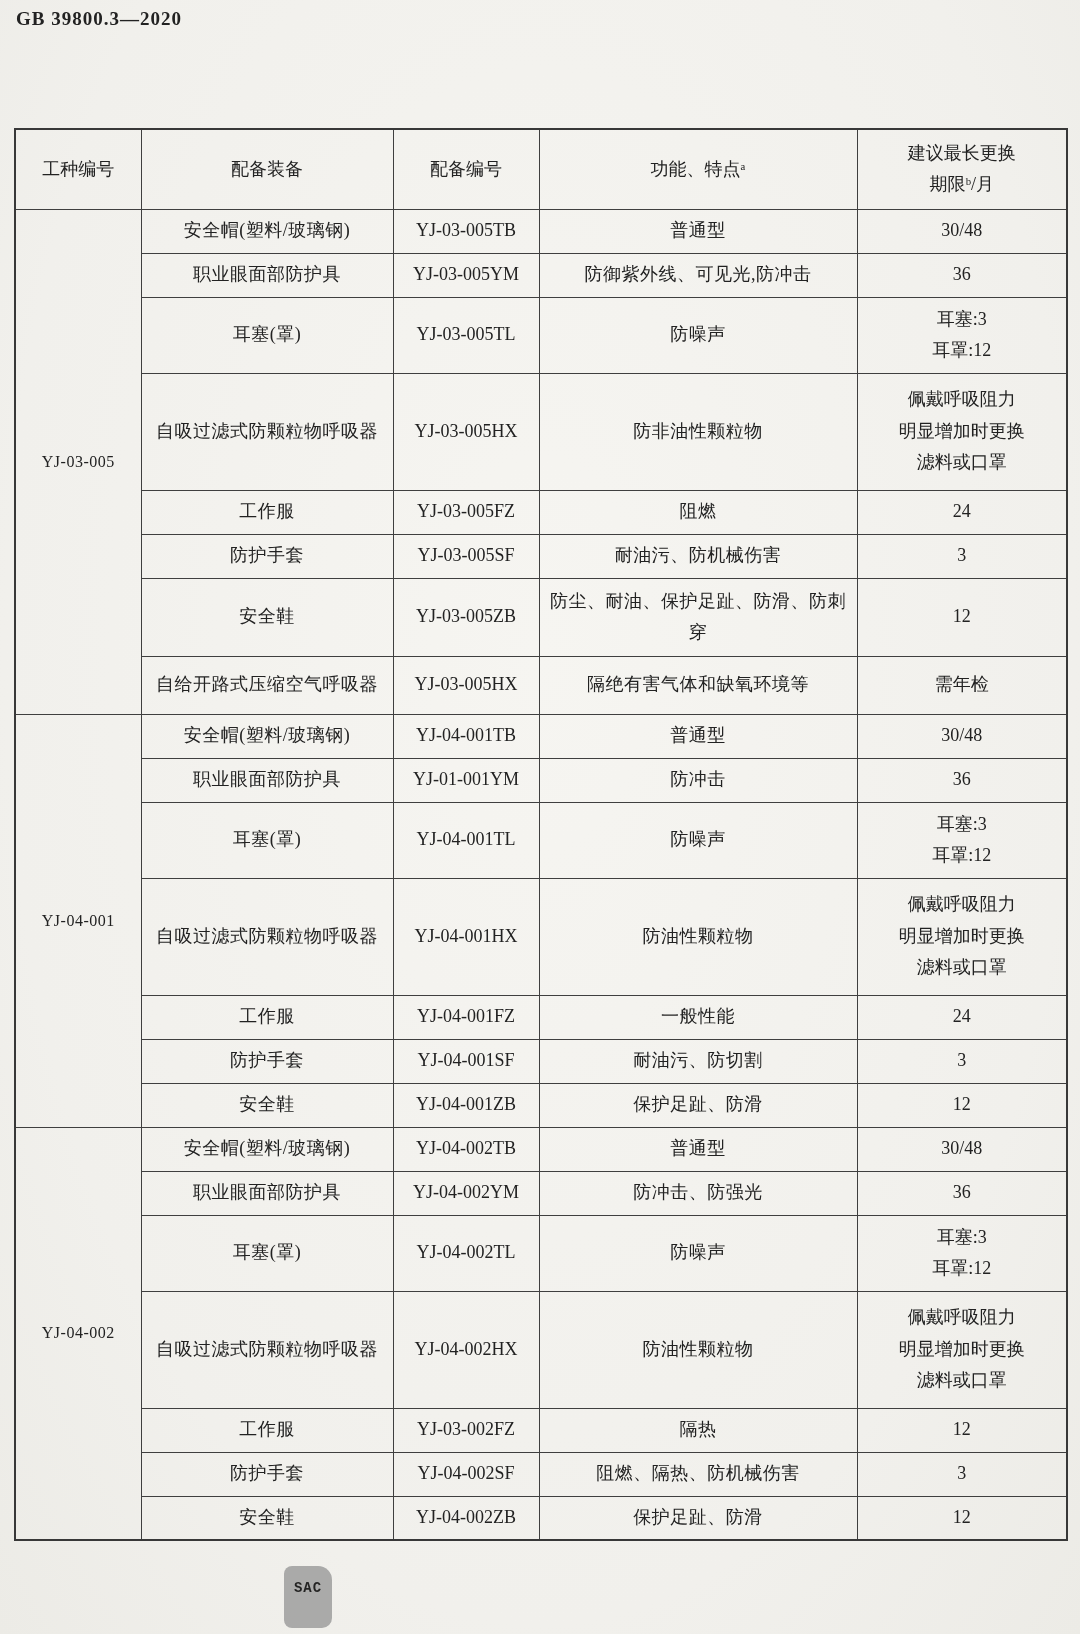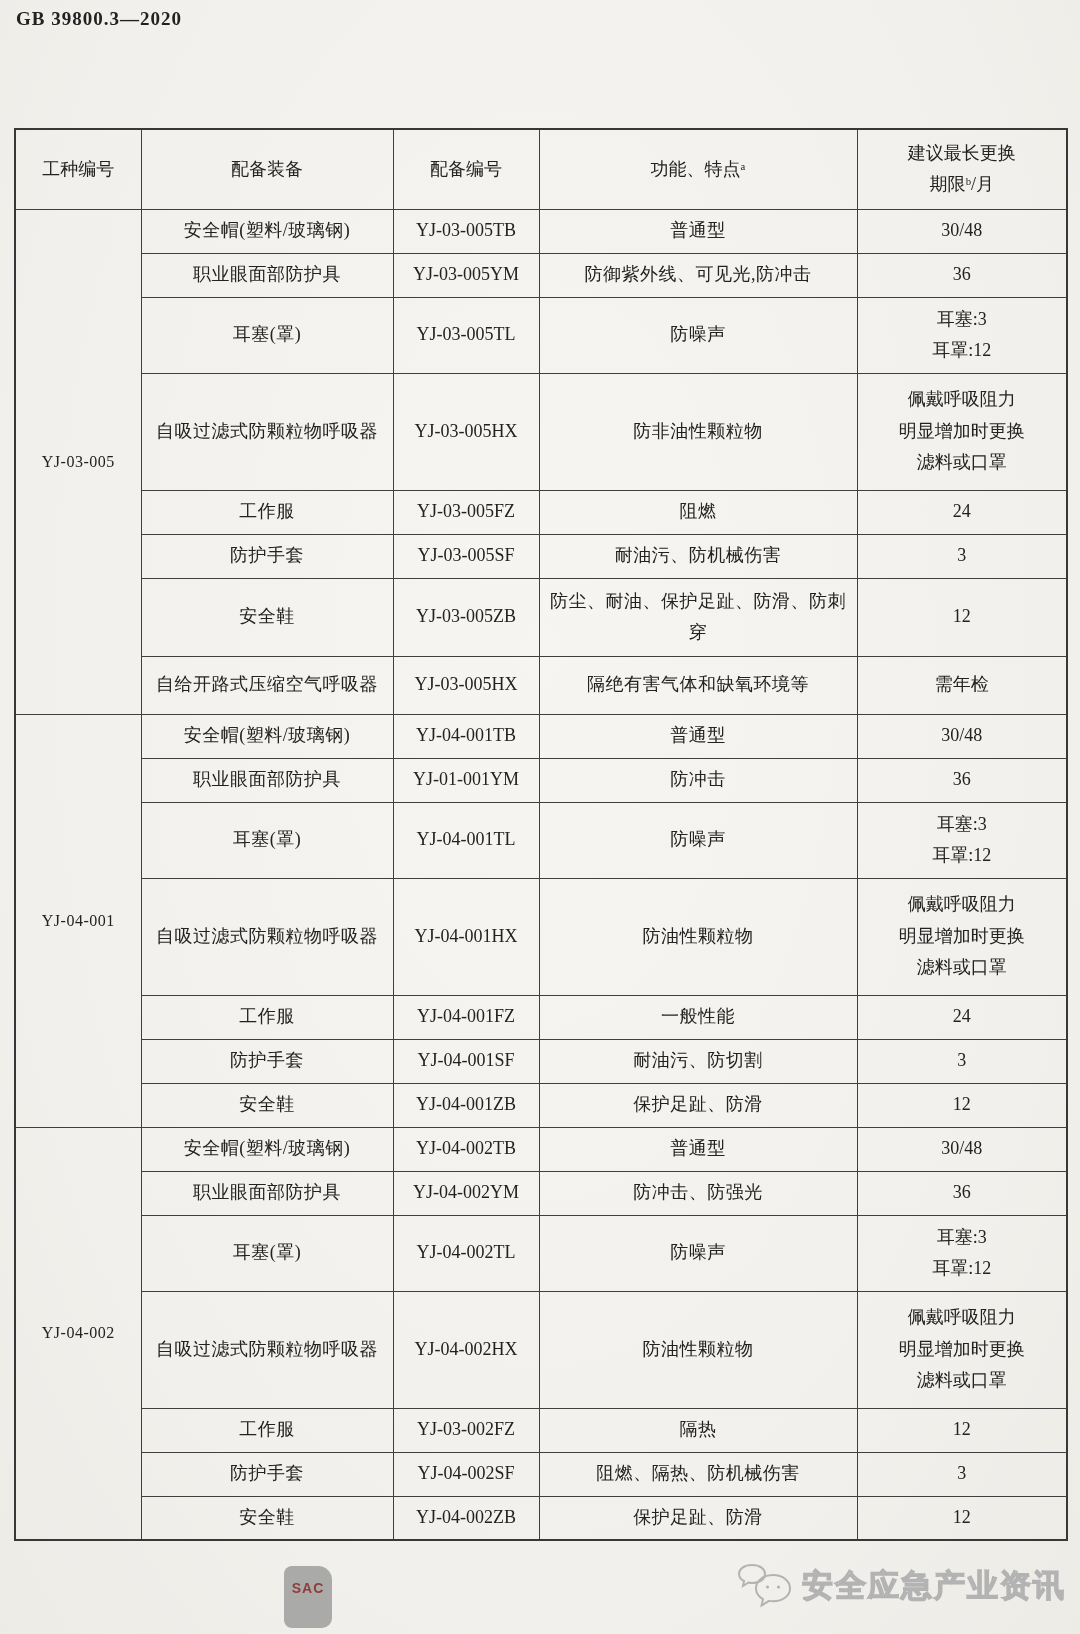--- a/index.html
+++ b/index.html
@@ -51,21 +51,21 @@
   .sac-stamp{
     position:absolute;left:284px;top:1566px;
     width:48px;height:62px;
     background:#9e9e9e;
     border-radius:8px 14px 10px 8px;
     opacity:0.85;
     display:flex;align-items:flex-start;justify-content:center;
     filter:blur(0.4px);
   }
   .sac-stamp span{
-    color:#7f1d1d;font-family:Liberation Sans, sans-serif;
+    color:#000000;font-family:Liberation Mono, monospace;
     font-size:14px;font-weight:bold;margin-top:14px;letter-spacing:1px;
   }
   .watermark{
     position:absolute;right:14px;top:1562px;
     display:flex;align-items:center;gap:8px;
   }
   .wm-text{
     font-family:"Liberation Sans",sans-serif;
     font-size:31px;font-weight:bold;letter-spacing:2px;
     color:rgba(210,210,208,0.55);
@@ -250,25 +250,14 @@
         <td class="c-func">保护足趾、防滑</td>
         <td class="c-period">12</td>
       </tr>
     </tbody>
   </table>
 
   <div class="sac-stamp">
     <span>SAC</span>
   </div>
 
-  <div class="watermark">
-    <svg class="wm-icon" width="58" height="48" viewBox="0 0 58 48">
-      <g fill="none" stroke="#b3b3b3" stroke-width="2">
-        <path d="M16 3 C8 3 3 7 3 12 C3 15 5 17.5 8 19 L7 24 L12.5 20.5 C13.6 20.8 14.8 21 16 21 C24 21 29 17 29 12 C29 7 24 3 16 3 Z"></path>
-        <path d="M37 13 C27 13 20 19 20 26.5 C20 31 22.8 34.8 27 37.2 L25.6 43.5 L33 38.9 C34.3 39.2 35.6 39.3 37 39.3 C47 39.3 54 33.5 54 26.5 C54 19 47 13 37 13 Z"></path>
-        <circle cx="31.5" cy="25" r="1.6" fill="#b3b3b3" stroke="none"></circle>
-        <circle cx="42.5" cy="25" r="1.6" fill="#b3b3b3" stroke="none"></circle>
-      </g>
-    </svg>
-    <span class="wm-text">安全应急产业资讯</span>
-  </div>
 
 </div>
 
 </body></html>

